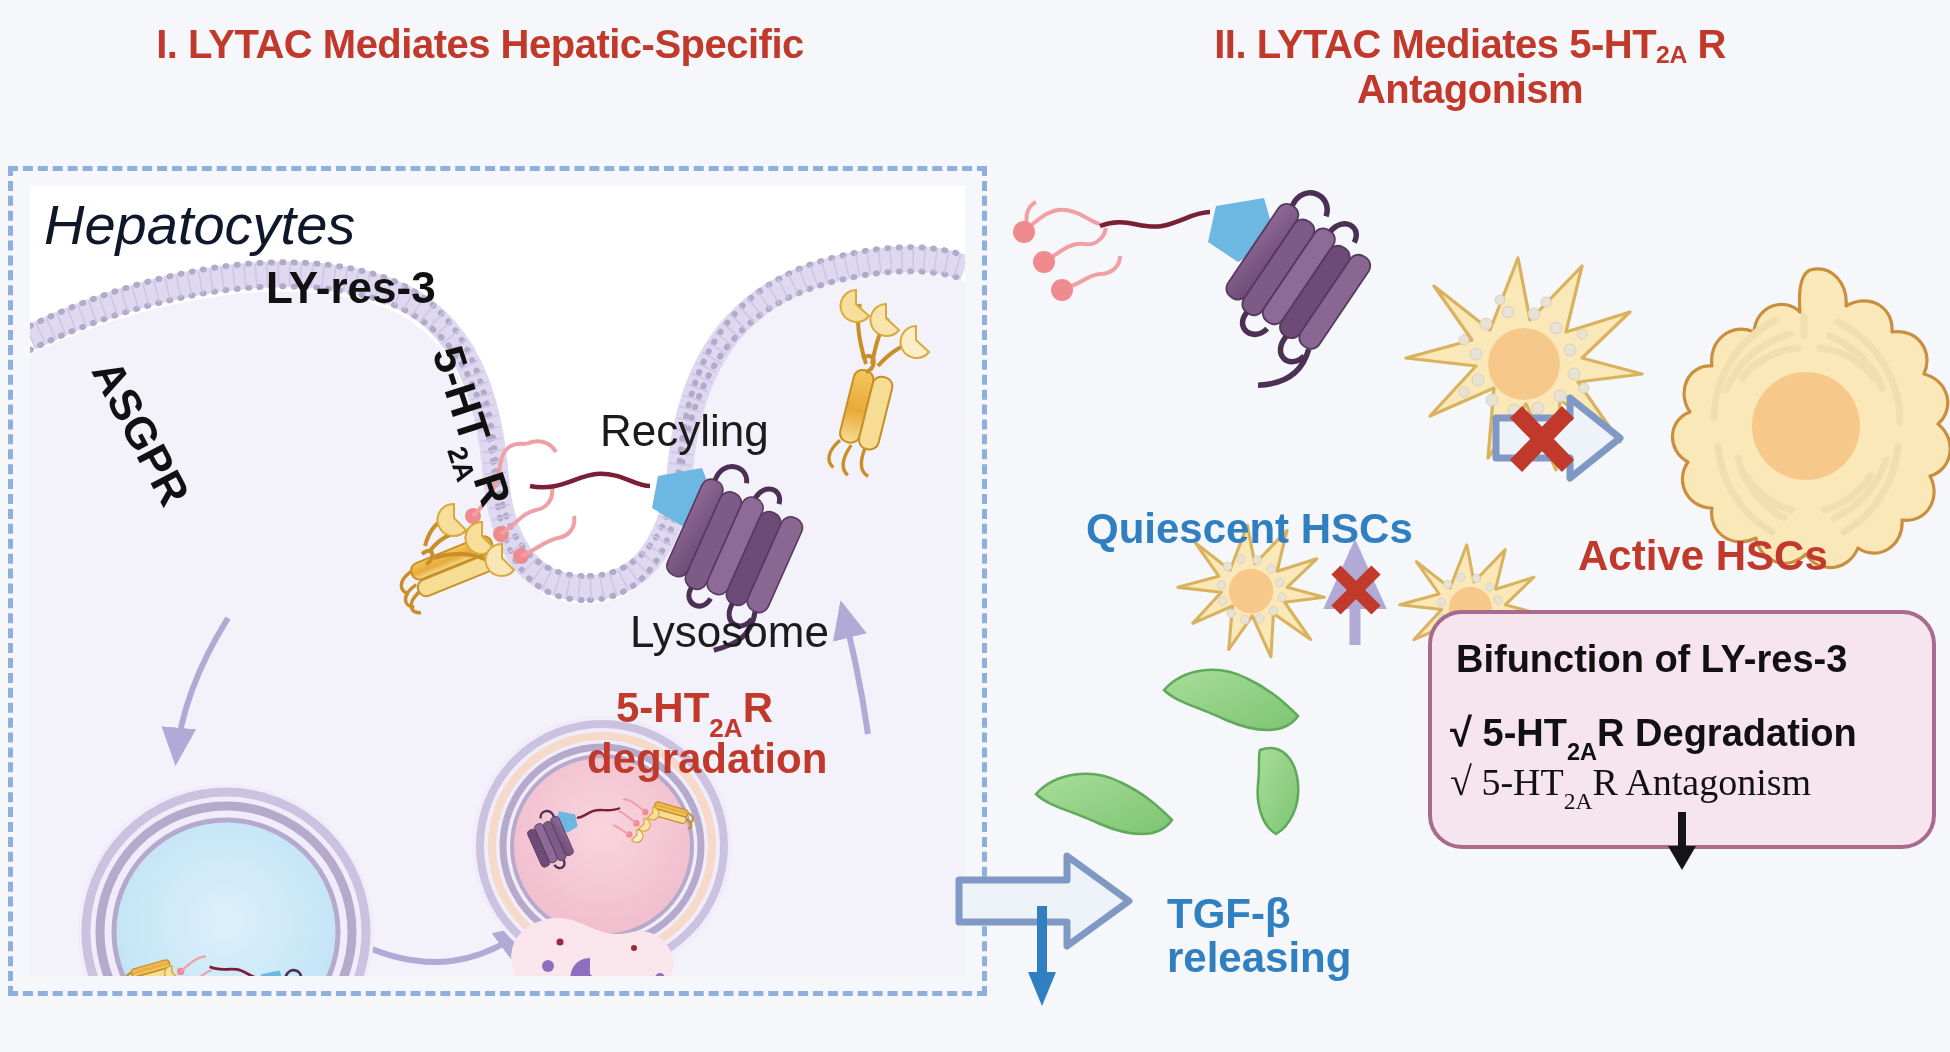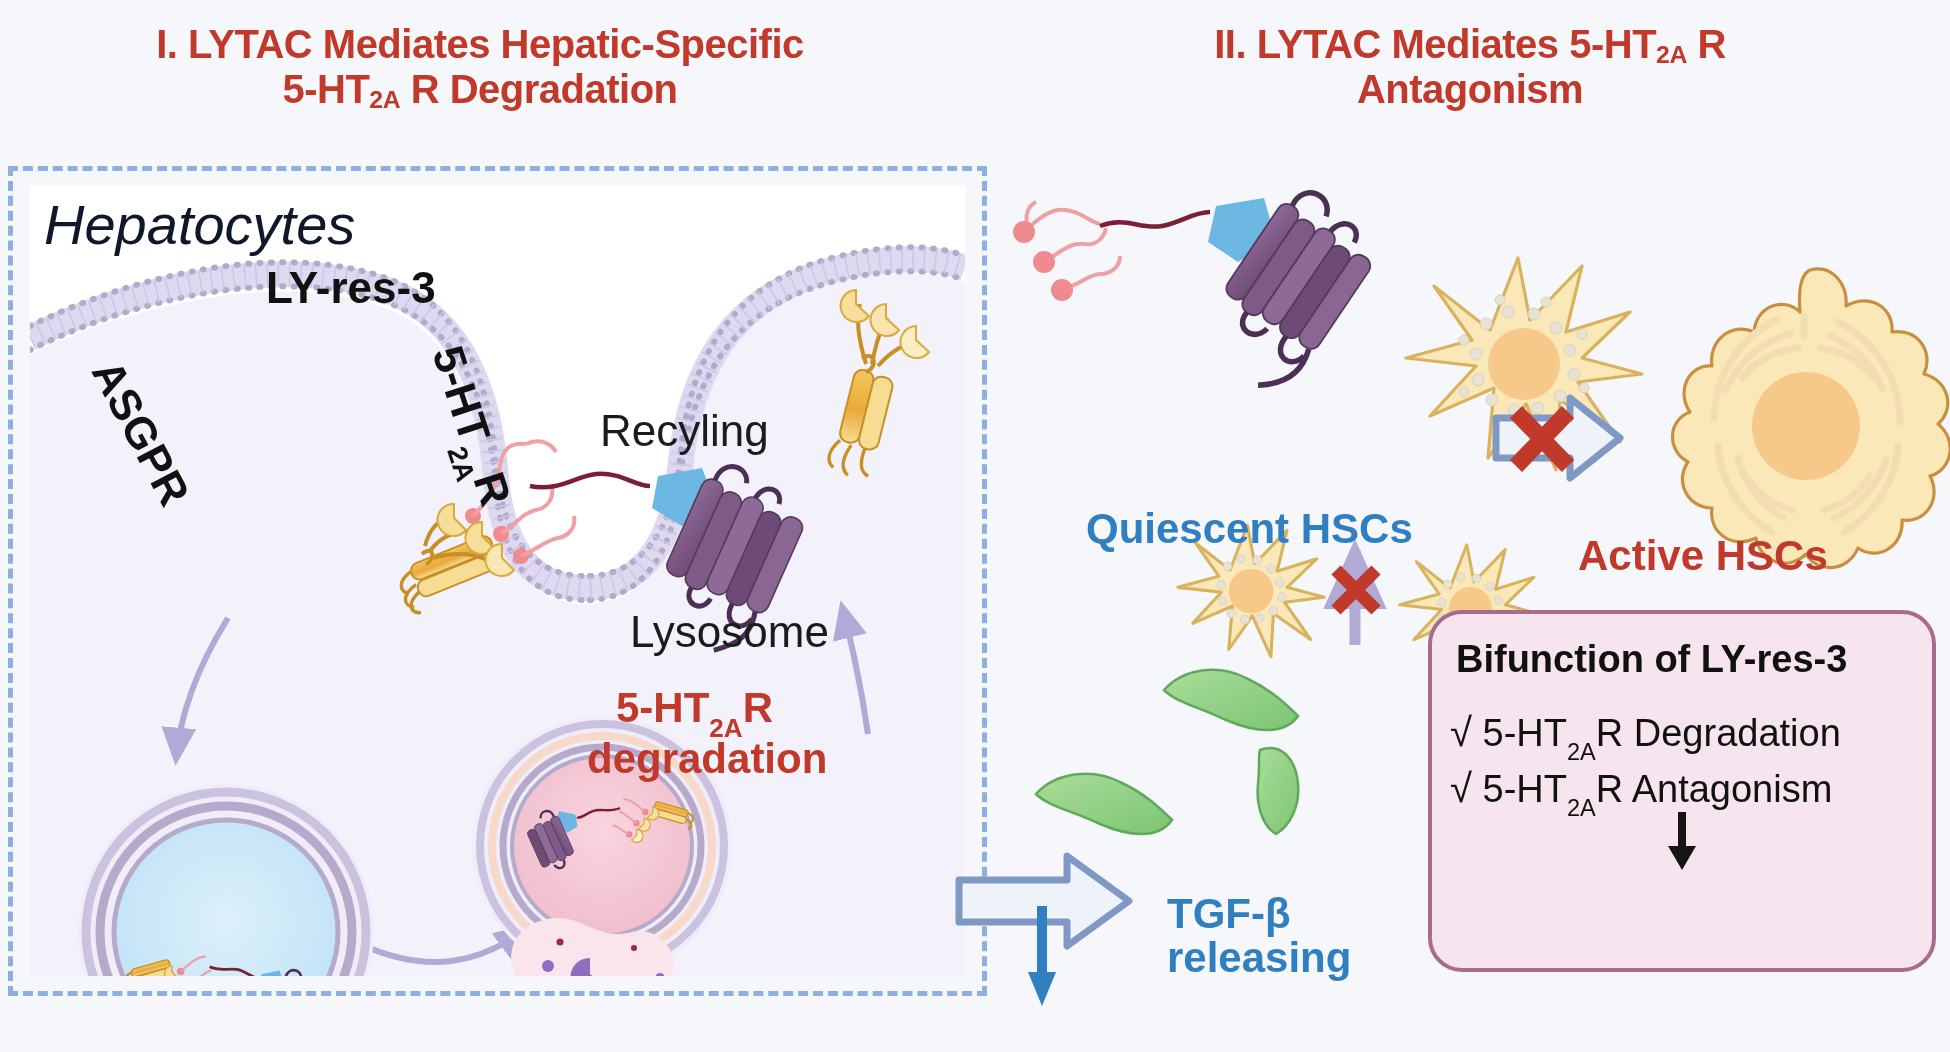--- a/index.html
+++ b/index.html
@@ -59,48 +59,47 @@
   #active-label{
     left:1578px;top:532px;font-size:42px;font-weight:bold;color:#c0392b;
   }
   #tgf-label{
     left:1167px;top:892px;font-size:42px;font-weight:bold;color:#2f7fc1;
     line-height:1.05;text-align:left;width:200px;
   }
 
   
   #bifunction-box{
-    left:1428px;top:610px;width:508px;height:362px;
+    left:1428px;top:610px;width:508px;height:239px;
     background:#f6e4ee;border:4px solid #a86a8d;border-radius:34px;
     box-sizing:border-box;
   }
   #bifunction-title{
     position:absolute;left:24px;top:24px;font-size:38px;font-weight:bold;color:#111;
     white-space:nowrap;
   }
   .bf-item{
     position:absolute;left:18px;font-size:38px;color:#111;white-space:nowrap;
   }
   .bf-item sub{font-size:0.62em;position:relative;top:0.22em;}
-  #bf-item-0{top:96px;}
-  #bf-item-1{top:152px;}
+  #bf-item-0{top:96px;font-weight:bold;}
+  #bf-item-1{top:144px;font-family:Liberation Serif, serif;}
   #bifunction-result{
     position:absolute;left:0;right:0;top:248px;text-align:center;
     font-size:40px;font-weight:bold;color:#c0392b;
   }
 
   
   .chk{font-size:40px;}
 </style>
 </head>
 <body>
 
 <div class="abs title" id="title-left">
   <div>I. LYTAC Mediates Hepatic-Specific</div>
-  <div><span>5-HT</span><sub>2A</sub><span> R Degradation</span></div>
 </div>
 
 <div class="abs title" id="title-right">
   <div><span>II. LYTAC Mediates 5-HT</span><sub>2A</sub><span> R</span></div>
   <div>Antagonism</div>
 </div>
 
 <div class="abs" id="hepato-white"></div>
 
 <svg class="abs" id="cell-art" style="left:30px;top:186px;" width="935" height="790" viewBox="0 0 935 790">

